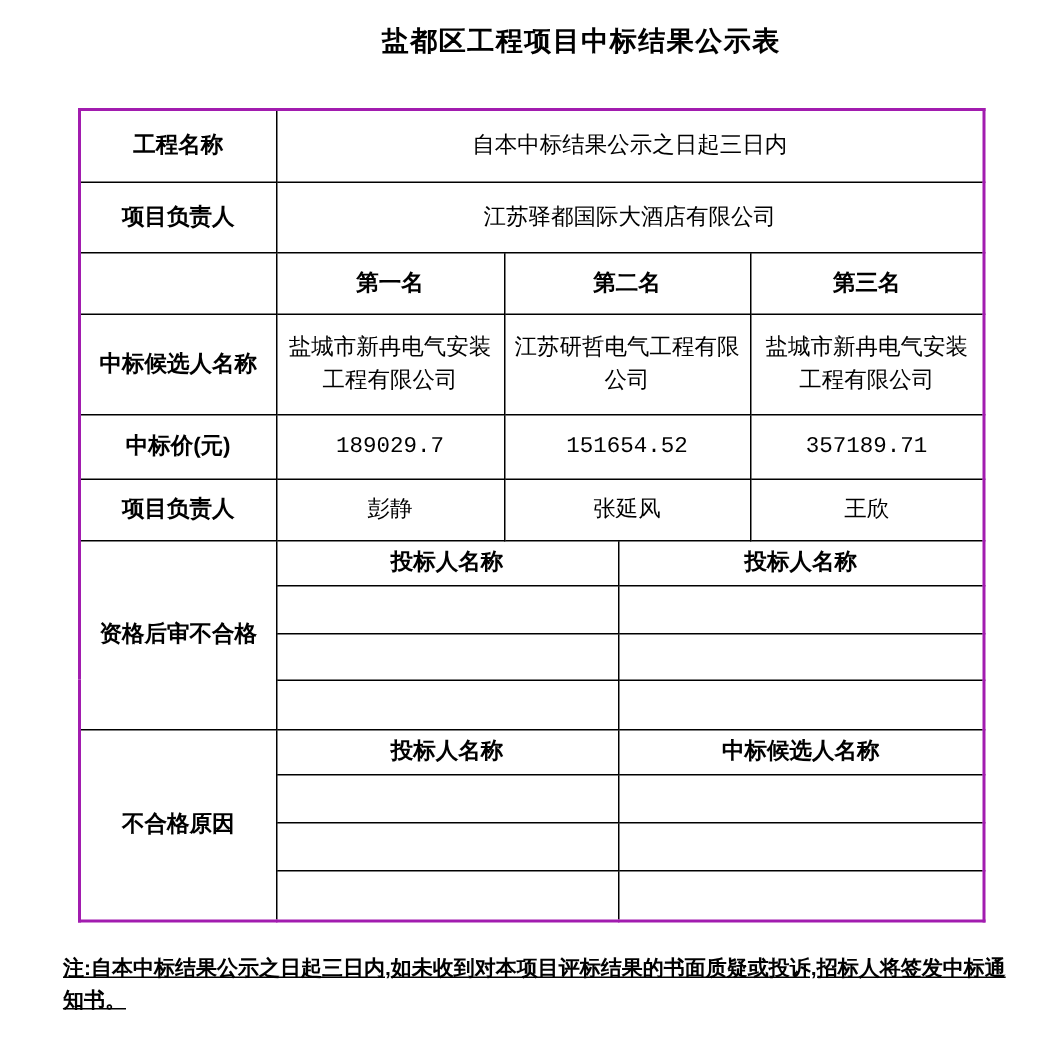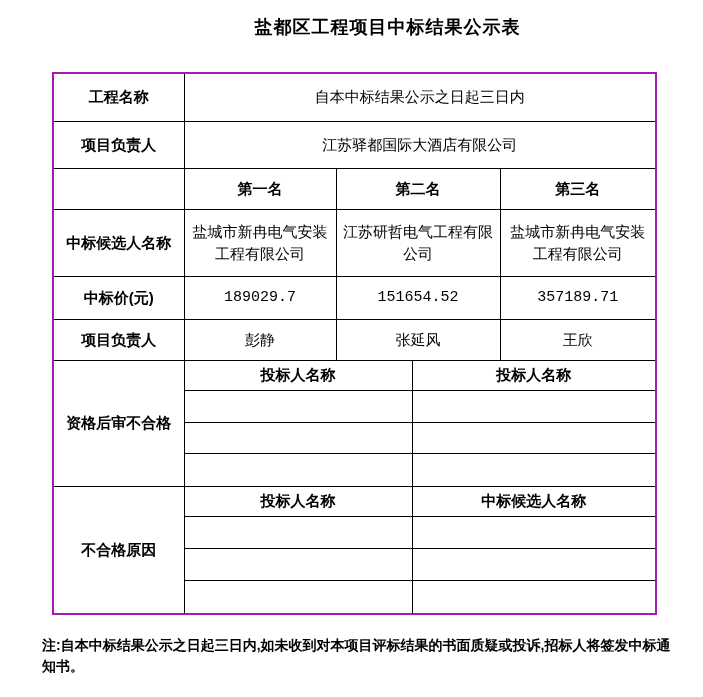--- a/index.html
+++ b/index.html
@@ -26,20 +26,21 @@
     font-size: 15px; line-height: 1.45;
     padding: 2px 6px; overflow: hidden;
     word-break: break-all;
   }
   .label { font-weight: bold; }
   .num { font-family: "Liberation Mono", monospace; font-size: 15px; }
   .note {
     position: absolute; left: 42px; top: 635px; width: 630px;
     font-weight: bold; font-size: 14px; line-height: 21px;
     text-align: left;
+    text-decoration: underline;
   }
 </style>
 </head>
 <body>
 
 <div class="title">盐都区工程项目中标结果公示表</div>
 
 <table class="results">
   <colgroup>
     <col style="width:131px">

